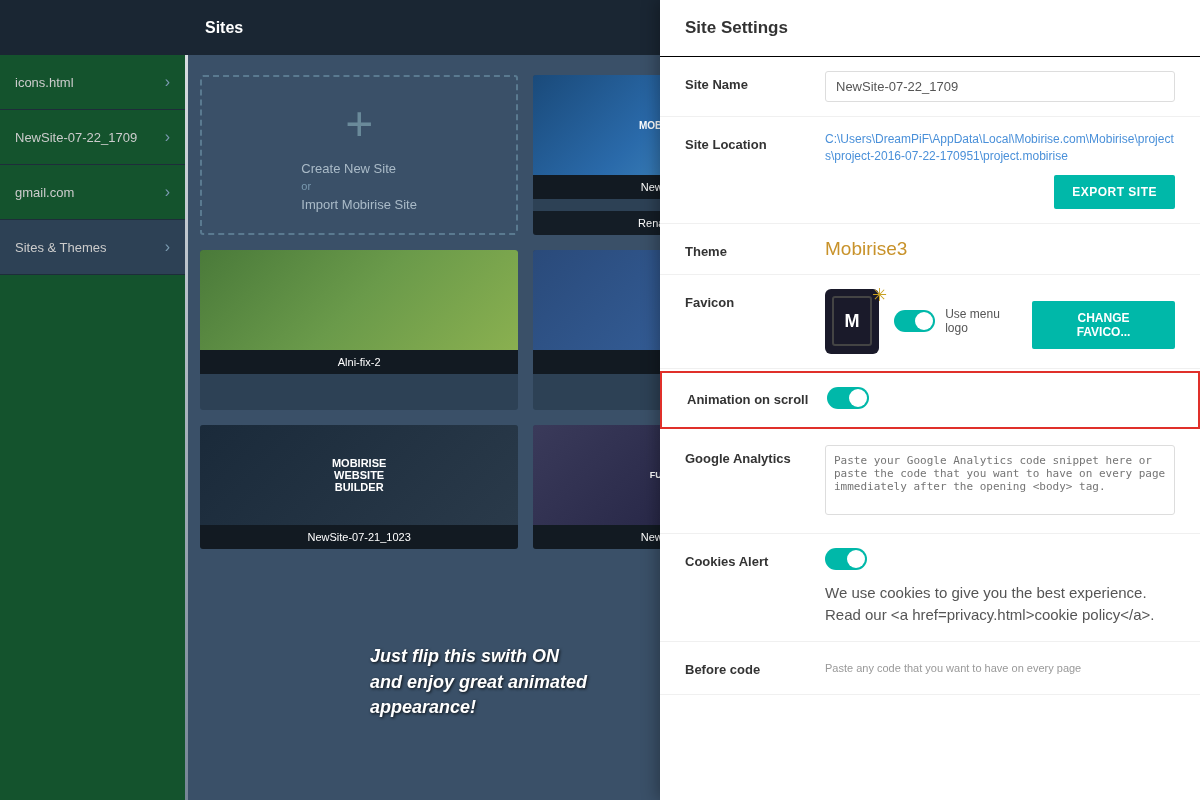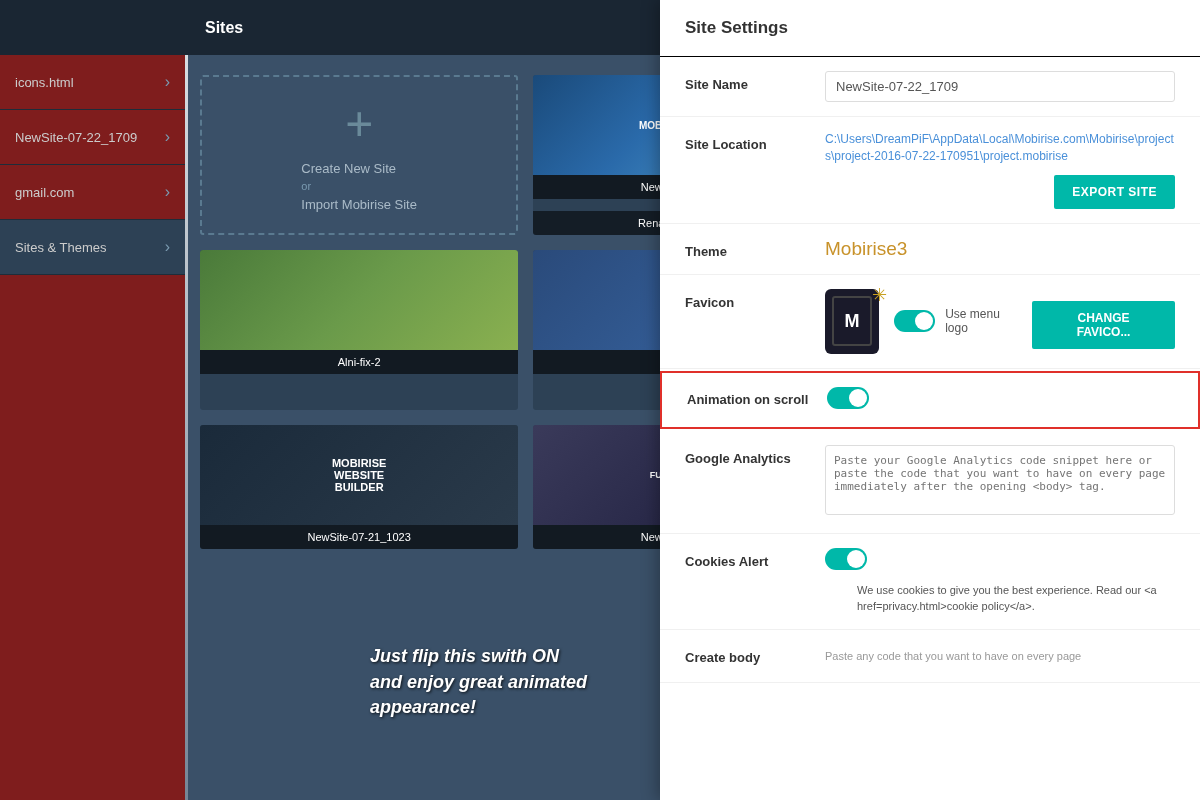--- a/index.html
+++ b/index.html
@@ -3,21 +3,21 @@
   <meta charset="utf-8">
   <style>
     * { box-sizing: border-box; margin: 0; padding: 0; }
     body { font-family: Arial, sans-serif; background: #2d3e50; width: 1200px; height: 800px; overflow: hidden; position: relative; }
 
     
     .sidebar {
       position: absolute;
       left: 0; top: 0; bottom: 0;
       width: 185px;
-      background: #7f1d1d;
+      background: #14532d;
       z-index: 1;
     }
     .sidebar-header {
       background: #1a2633;
       padding: 10px 15px;
       color: #fff;
       font-size: 16px;
       font-weight: bold;
       text-align: center;
       height: 55px;
@@ -299,25 +299,24 @@
       border: 1px solid #ddd;
       border-radius: 3px;
       font-size: 11px;
       color: #999;
       padding: 8px;
       resize: none;
     }
 
     
     .cookies-description {
-      font-size: 11px;
+      font-size: 15px;
       color: #555;
       margin-top: 8px;
       line-height: 1.5;
-      margin-left: 32px;
     }
 
     
     .caption-overlay {
       position: absolute;
       bottom: 80px;
       left: 185px;
       right: 540px;
       z-index: 20;
       text-align: left;
@@ -542,18 +541,18 @@
     <div class="settings-label">Cookies Alert</div>
     <div class="settings-value">
       <div class="toggle"></div>
       <div class="cookies-description">
         We use cookies to give you the best experience. Read our &lt;a href=privacy.html&gt;cookie policy&lt;/a&gt;.
       </div>
     </div>
   </div>
 
   <div class="settings-row">
-    <div class="settings-label">Create body</div>
+    <div class="settings-label">Before code</div>
     <div class="settings-value">
       <div class="before-body-text">Paste any code that you want to have on every page</div>
     </div>
   </div>
 </div>
 
 </body></html>

